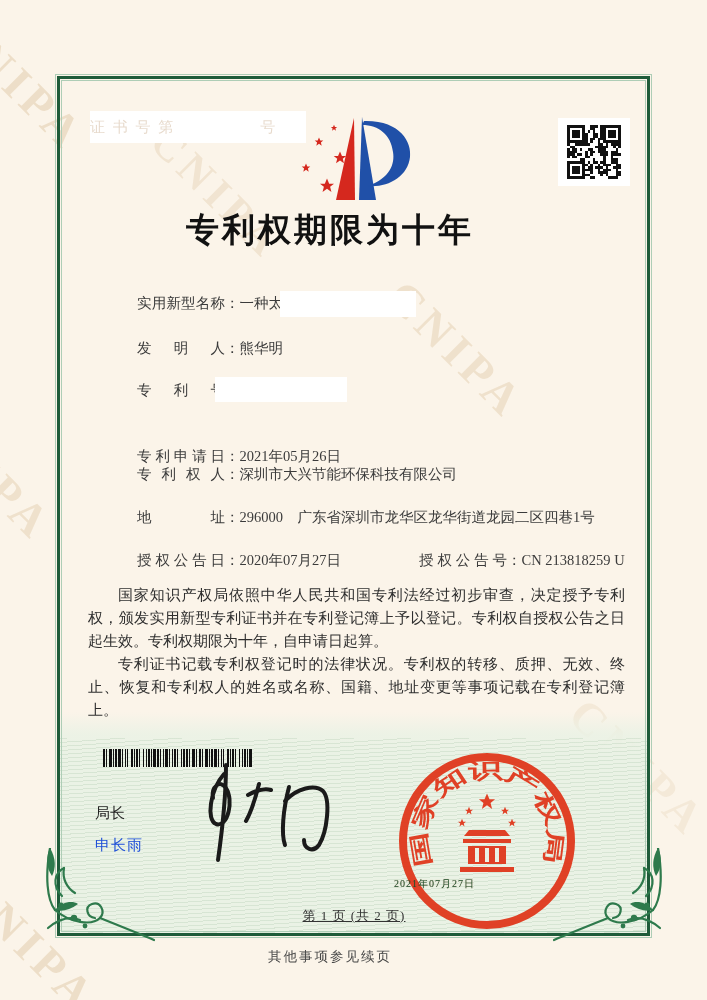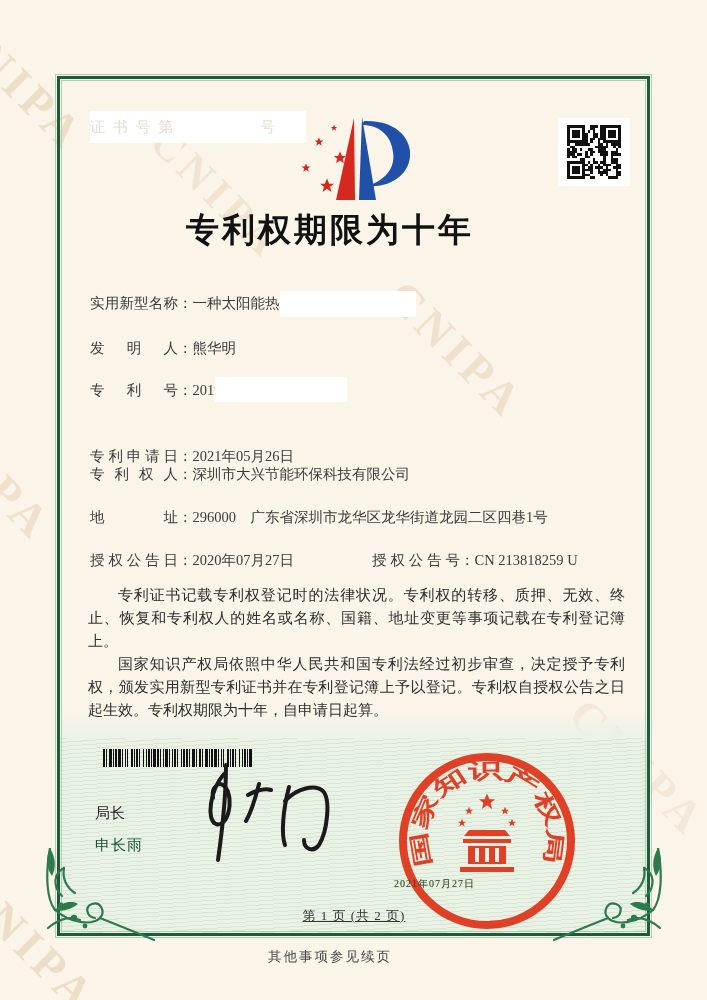--- a/index.html
+++ b/index.html
@@ -60,38 +60,38 @@
   .field-row{position:absolute;left:0;height:25px;line-height:25px;white-space:nowrap;}
   .field-row:nth-of-type(1){top:291px;}
   .field-row:nth-of-type(2){top:336px;}
   .field-row:nth-of-type(3){top:378px;}
   .field-row:nth-of-type(4){top:444px;}
   .field-row:nth-of-type(5){top:462px;}
   .field-row:nth-of-type(6){top:505px;}
   .field-row:nth-of-type(7){top:548px;}
   .flabel{
     display:inline-block;width:88px;vertical-align:top;
-    text-align:justify;text-align-last:justify;
+    text-align:justify;text-align-last:justify;margin-left:47px;
   }
   .grant-no-group{position:absolute;left:282px;top:0;}
   .redact{position:absolute;background:#ffffff;}
   .redact-name{left:280px;top:291px;width:136px;height:26px;}
   .redact-patno{left:215px;top:377px;width:132px;height:25px;}
   
   .body-text{
     position:absolute;left:88px;top:584px;width:537px;
     font-size:15px;line-height:23px;color:#2e2e2e;text-align:justify;
   }
   .body-text p{margin:0;text-indent:2em;}
   
   .barcode{position:absolute;left:103px;top:749px;}
   .director-label{position:absolute;left:95px;top:804px;font-size:15px;
     font-family:"Liberation Sans","DejaVu Sans",sans-serif;color:#1d1d1d;text-align:right;}
   .director-name{position:absolute;left:95px;top:836px;font-size:15px;
-    font-family:"Liberation Sans","DejaVu Sans",sans-serif;color:#14532d;letter-spacing:1px;}
+    font-family:"Liberation Sans","DejaVu Sans",sans-serif;color:#1d4ed8;letter-spacing:1px;}
   .signature{position:absolute;left:196px;top:760px;}
   .seal{position:absolute;left:392px;top:752px;}
   .seal-date{
     position:absolute;left:394px;top:877px;width:180px;
     font-size:10px;color:#14532d;letter-spacing:1px;white-space:nowrap;
     text-shadow:0 0 1px rgba(224,52,24,.4);
   }
   .page-info{position:absolute;left:214px;top:907px;width:280px;text-align:center;
     font-size:13px;color:#333;letter-spacing:1px;text-decoration:underline;}
   .footer-note{position:absolute;left:0;top:948px;width:660px;text-align:center;
@@ -166,22 +166,22 @@
     <span class="grant-no-group">
       <span class="flabel">授权公告号</span><span>：</span><span>CN 213818259 U</span>
     </span>
   </div>
 </div>
 
 <div class="redact redact-name"></div>
 <div class="redact redact-patno"></div>
 
 <div class="body-text">
+  <p>国家知识产权局依照中华人民共和国专利法经过初步审查，决定授予专利权，颁发实用新型专利证书并在专利登记簿上予以登记。专利权自授权公告之日起生效。专利权期限为十年，自申请日起算。</p>
   <p>专利证书记载专利权登记时的法律状况。专利权的转移、质押、无效、终止、恢复和专利权人的姓名或名称、国籍、地址变更等事项记载在专利登记簿上。</p>
-  <p>国家知识产权局依照中华人民共和国专利法经过初步审查，决定授予专利权，颁发实用新型专利证书并在专利登记簿上予以登记。专利权自授权公告之日起生效。专利权期限为十年，自申请日起算。</p>
 </div>
 
 <svg class="barcode" id="barcode-svg" width="152" height="18">
     <rect x="0" y="0" width="2" height="18" fill="#111"></rect>
     <rect x="3" y="0" width="1" height="18" fill="#111"></rect>
     <rect x="6" y="0" width="3" height="18" fill="#111"></rect>
     <rect x="10" y="0" width="1" height="18" fill="#111"></rect>
     <rect x="12" y="0" width="2" height="18" fill="#111"></rect>
     <rect x="15" y="0" width="3" height="18" fill="#111"></rect>
     <rect x="19" y="0" width="1" height="18" fill="#111"></rect>

